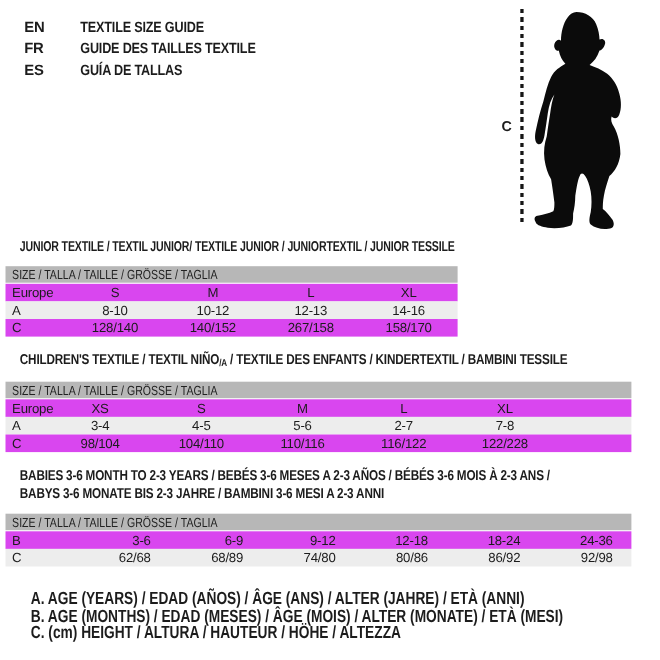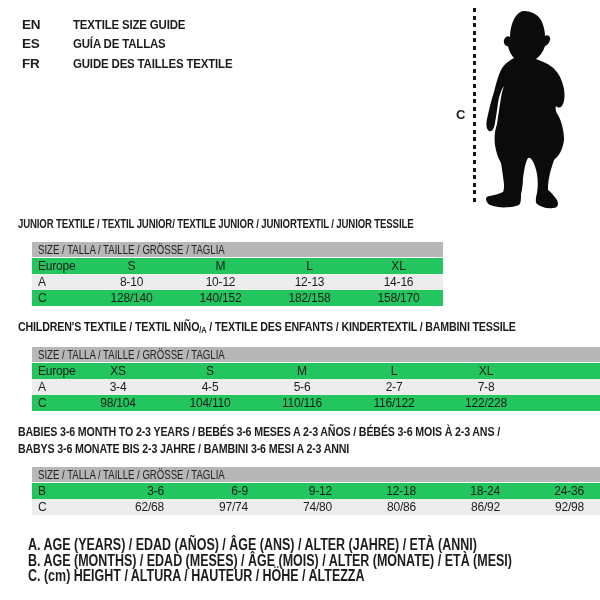--- a/index.html
+++ b/index.html
@@ -19,28 +19,28 @@
   .measure-label{position:absolute;left:456px;top:107px;font-weight:700;font-size:13px;}
   .baby{position:absolute;left:483px;top:6px;}
   
   .tbl-title{position:absolute;left:18px;font-weight:700;font-size:13px;white-space:nowrap;
     transform-origin:0 0;letter-spacing:-.2px;}
   .t1t{top:216px;transform:scaleX(.74);}
   .t2t{top:319px;transform:scaleX(.82);}
   .t3t{top:423px;transform:scaleX(.82);line-height:17px;}
   .sub{font-size:9px;vertical-align:-2px;}
   
-  .table{position:absolute;left:32px;}
+  .table{position:absolute;left:5px;}
   .t1{top:242px;width:411px;}
   .t2{top:347px;width:569px;}
   .t3{top:467px;width:569px;}
   .bar{height:15px;margin-bottom:1px;background:#b7b7b7;display:flex;align-items:center;
     padding-left:6px;box-sizing:border-box;font-size:12px;color:#222;}
   .bar span{display:inline-block;white-space:nowrap;transform:scaleX(.8);transform-origin:0 50%;}
-  .row{display:flex;height:16px;align-items:center;font-size:12px;letter-spacing:-.2px;background:#22c55e;}
+  .row{display:flex;height:16px;align-items:center;font-size:12px;letter-spacing:-.2px;background:#d946ef;}
   .row.shaded{background:#ededed;}
   .lab{padding-left:6px;box-sizing:content-box;}
   .t1 .lab{width:49px;flex:0 0 49px;}
   .t2 .lab{width:34px;flex:0 0 34px;}
   .t3 .lab{width:42px;flex:0 0 42px;}
   .cell{text-align:center;}
   .t1 .cell{width:89px;flex:0 0 89px;}
   .t2 .cell{width:92px;flex:0 0 92px;}
   .t3 .cell{width:84px;flex:0 0 84px;text-align:right;}
   
@@ -51,26 +51,26 @@
 <body>
 
 <div class="canvas">
 
   <div class="langs">
     <div class="lang-row">
       <span class="lang-code">EN</span>
       <span class="lang-title">TEXTILE SIZE GUIDE</span>
     </div>
     <div class="lang-row">
+      <span class="lang-code">FR</span>
+      <span class="lang-title">GUIDE DES TAILLES TEXTILE</span>
+    </div>
+    <div class="lang-row">
       <span class="lang-code">ES</span>
       <span class="lang-title">GUÍA DE TALLAS</span>
-    </div>
-    <div class="lang-row">
-      <span class="lang-code">FR</span>
-      <span class="lang-title">GUIDE DES TAILLES TEXTILE</span>
     </div>
   </div>
 
   <div class="measure-line"></div>
   <div class="measure-label">C</div>
   <svg class="baby" width="92" height="204" viewBox="0 0 92 204">
     <path fill="#0b0b0b" d="M41 5
       C49 5 56 9 59 16 C61 21 62 26 62 30
       C65 28 68 31 67 34 C66 38 63 40 62 40
       C60 46 57 50 53 53 C58 55 64 57 69 61
@@ -112,21 +112,21 @@
       <span class="lab">A</span>
       <span class="cell">8-10</span>
       <span class="cell">10-12</span>
       <span class="cell">12-13</span>
       <span class="cell">14-16</span>
     </div>
     <div class="row">
       <span class="lab">C</span>
       <span class="cell">128/140</span>
       <span class="cell">140/152</span>
-      <span class="cell">182/158</span>
+      <span class="cell">267/158</span>
       <span class="cell">158/170</span>
     </div>
   </div>
 
   <div class="tbl-title t2t">
     <span>CHILDREN'S TEXTILE / TEXTIL NIÑO</span><span class="sub">/A</span><span> / TEXTILE DES ENFANTS / KINDERTEXTIL / BAMBINI TESSILE</span>
   </div>
   <div class="table t2">
     <div class="bar">
       <span>SIZE / TALLA / TAILLE / GRÖSSE / TAGLIA</span>
@@ -170,21 +170,21 @@
       <span class="cell">3-6</span>
       <span class="cell">6-9</span>
       <span class="cell">9-12</span>
       <span class="cell">12-18</span>
       <span class="cell">18-24</span>
       <span class="cell">24-36</span>
     </div>
     <div class="row shaded">
       <span class="lab">C</span>
       <span class="cell">62/68</span>
-      <span class="cell">97/74</span>
+      <span class="cell">68/89</span>
       <span class="cell">74/80</span>
       <span class="cell">80/86</span>
       <span class="cell">86/92</span>
       <span class="cell">92/98</span>
     </div>
   </div>
 
   <div class="notes">
     <div class="note">A. AGE (YEARS) / EDAD (AÑOS) / ÂGE (ANS) / ALTER (JAHRE) / ETÀ (ANNI)</div>
     <div class="note">B. AGE (MONTHS) / EDAD (MESES) / ÂGE (MOIS) / ALTER (MONATE) / ETÀ (MESI)</div>

